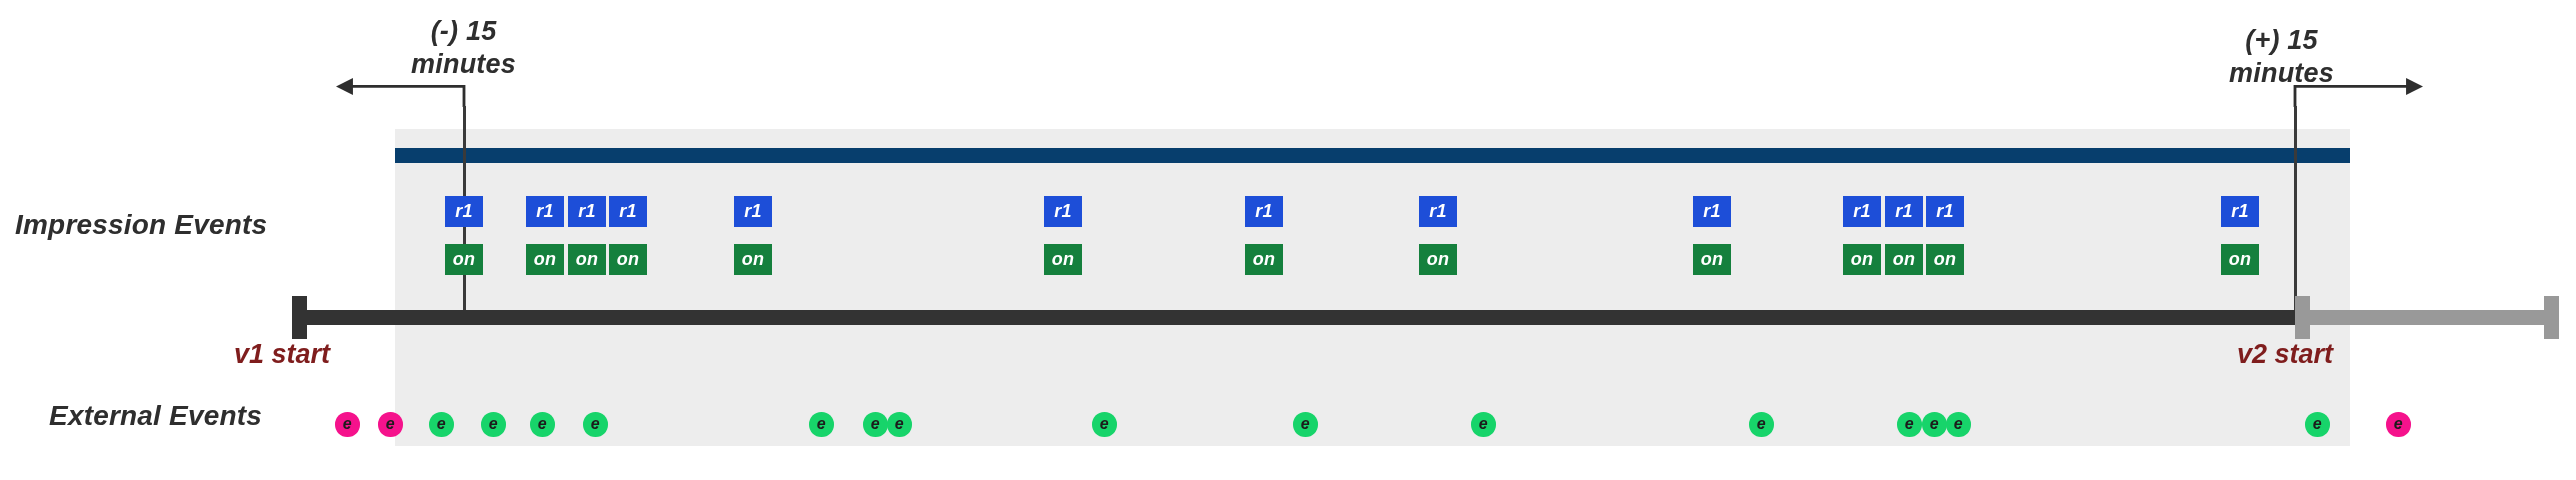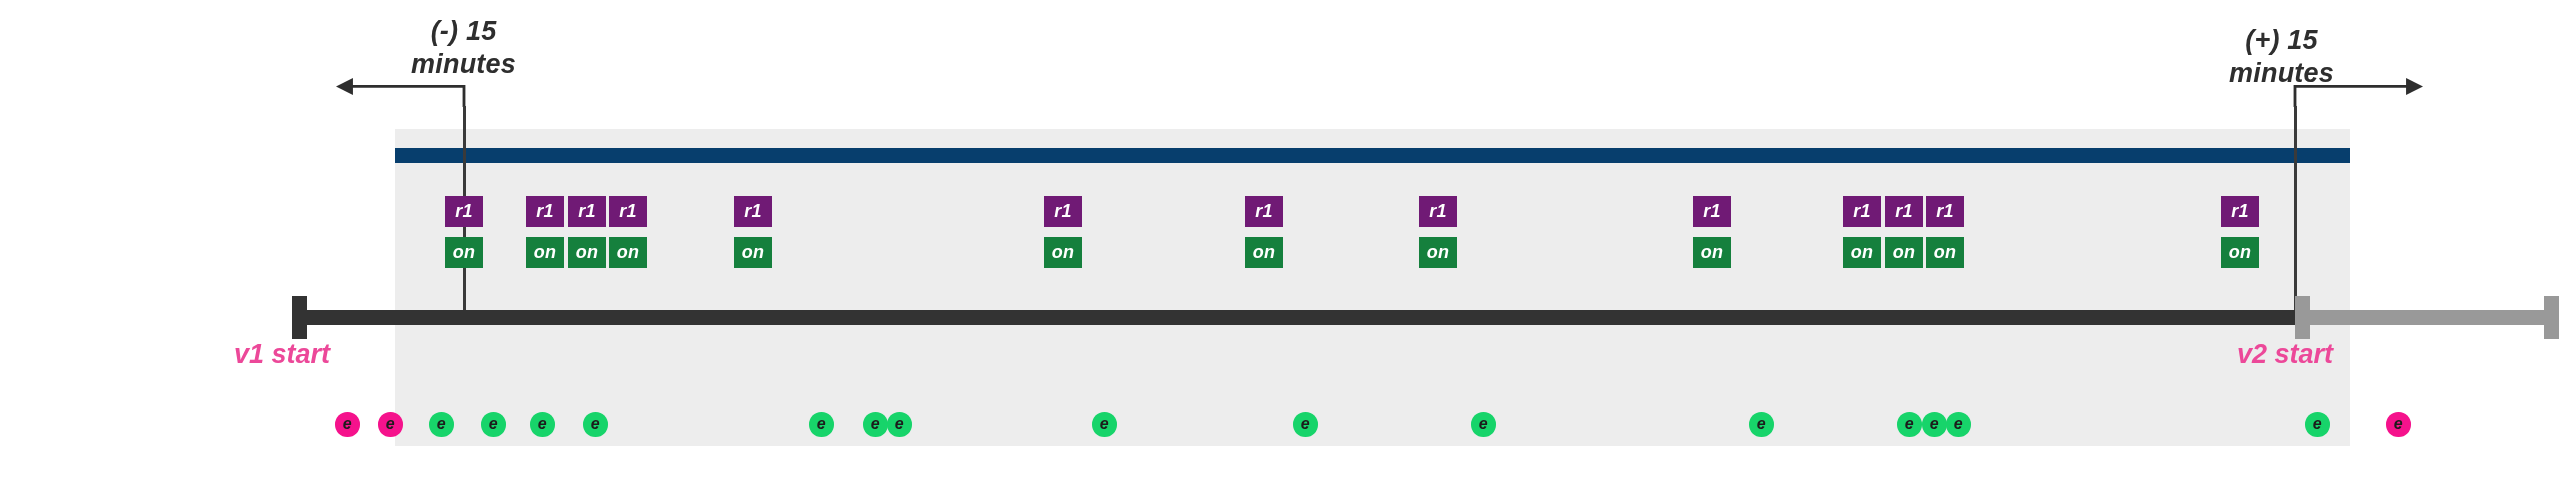--- a/index.html
+++ b/index.html
@@ -74,22 +74,22 @@
     width: 38px;
     height: 31px;
     line-height: 31px;
     text-align: center;
     font-size: 18px;
     font-weight: 700;
     color: #ffffff;
     letter-spacing: 0.3px;
   }
   .badge.r {
-    background: #701a75;
-    margin-bottom: 10px;
+    background: #1d4ed8;
+    margin-bottom: 17px;
   }
   .badge.on {
     background: #15803d;
   }
 
   
   .ver-line {
     position: absolute;
     height: 15px;
   }
@@ -99,21 +99,21 @@
   .ver-cap {
     position: absolute;
     width: 15px;
     height: 43px;
   }
   .ver-cap.v1 { background: #333333; }
   .ver-cap.v2 { background: #999999; }
 
   .ver-text {
     position: absolute;
-    color: #ec4899;
+    color: #7f1d1d;
     font-size: 27px;
     font-weight: 700;
     white-space: nowrap;
   }
 
   
   .ext-dot {
     position: absolute;
     width: 24.5px;
     height: 24.5px;
@@ -149,21 +149,23 @@
         <path d="M 2 32 L 2 10 L 124 10" stroke="#2e2e2e" stroke-width="3" fill="none"></path>
         <polygon points="138,10 120,1 120,19" fill="#2e2e2e"></polygon>
       </svg>
     </div>
 
   <div id="guides-layer">
       <div class="guide" style="left: 463px; top: 106px; height: 212px;"></div>
       <div class="guide" style="left: 2294px; top: 106px; height: 212px;"></div>
     </div>
 
-
+  <div class="row-label" id="label-impression" style="left: 15px; top: 209px;">Impression Events</div>
+
+  <div class="row-label" id="label-external" style="left: 49px; top: 400px;">External Events</div>
 
   <div id="impressions-layer">
       <div class="badge-stack" style="left: 445px; top: 196px;">
         <div class="badge r">r1</div>
         <div class="badge on">on</div>
       </div>
       <div class="badge-stack" style="left: 526px; top: 196px;">
         <div class="badge r">r1</div>
         <div class="badge on">on</div>
       </div>

